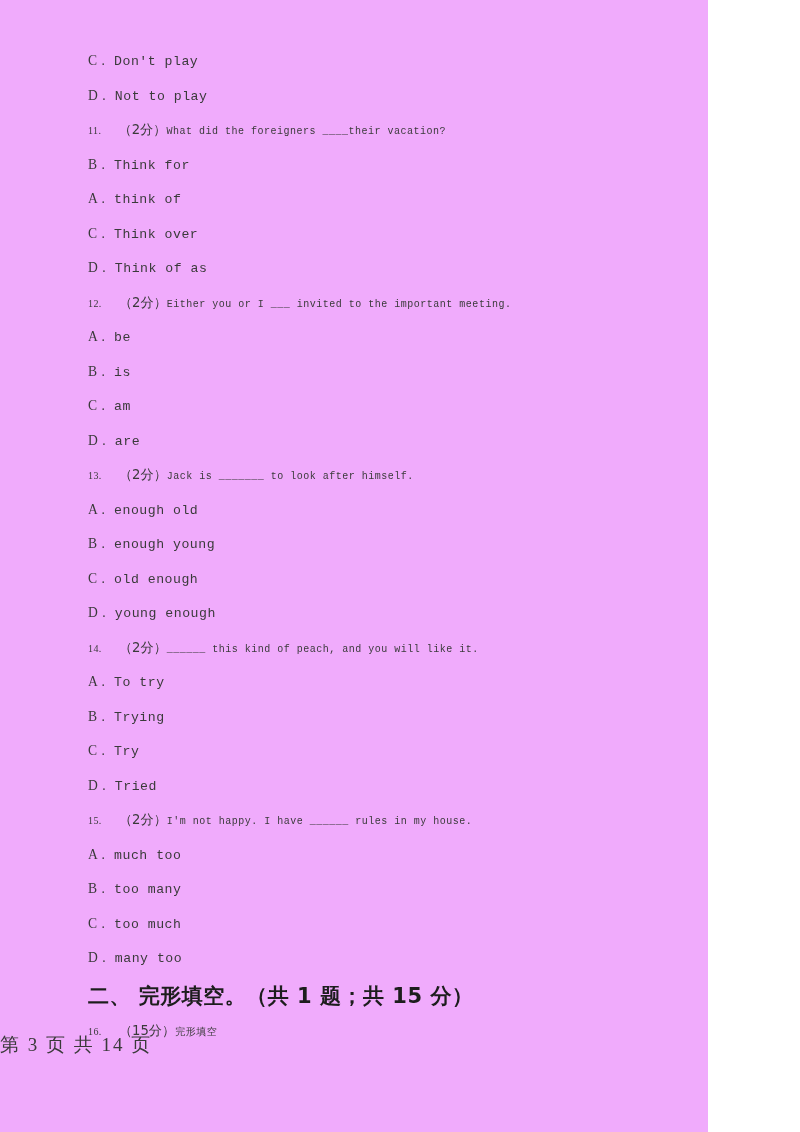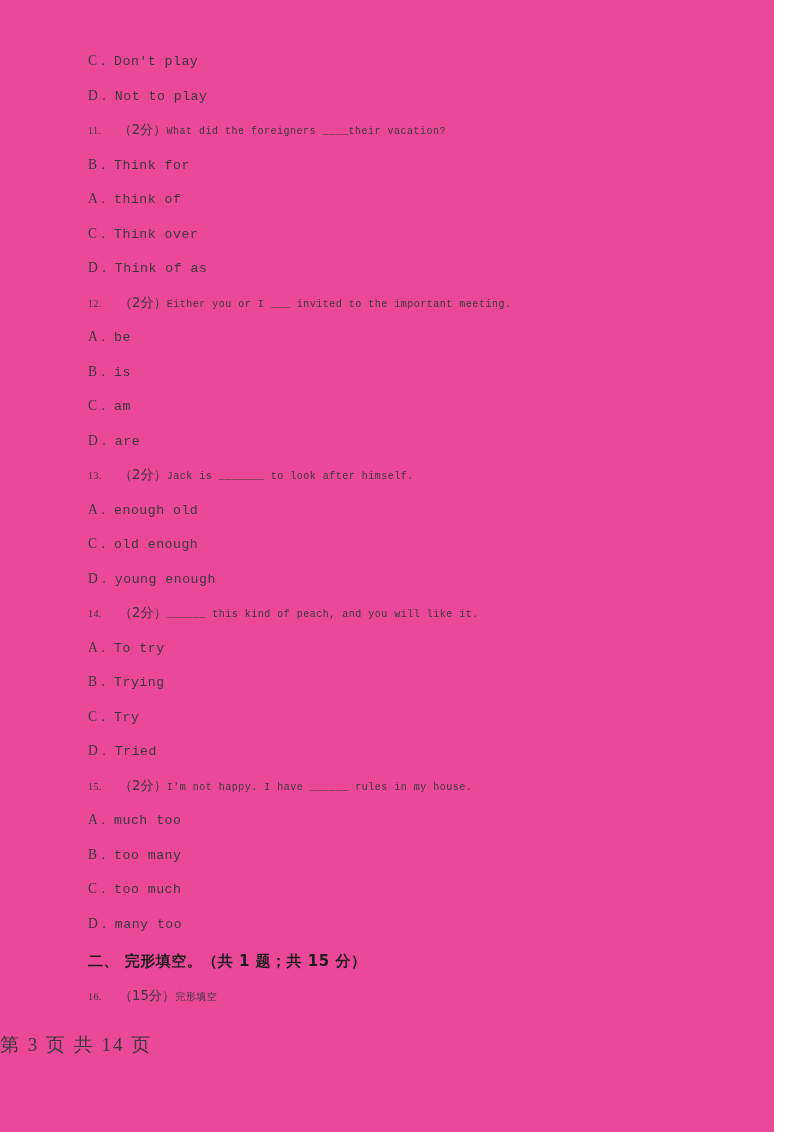--- a/index.html
+++ b/index.html
@@ -14,23 +14,23 @@
     position: relative;
     font-family: "Liberation Serif", "DejaVu Serif", serif;
     color: #2b2b2b;
     overflow: hidden;
   }
 
   .page {
     position: absolute;
     left: 0;
     top: 0;
-    width: 774px;
+    width: 708px;
     height: 1132px;
-    background: #ec4899;
+    background: #f0abfc;
   }
 
   .content {
     position: absolute;
     left: 88px;
     top: 44px;
     width: 640px;
   }
 
   
@@ -78,21 +78,21 @@
     font-size: 13.2px;
     letter-spacing: 0.5px;
   }
 
   
   .section-heading {
     height: 36px;
     line-height: 36px;
     font-family: "DejaVu Sans", "Liberation Sans", sans-serif;
     font-weight: bold;
-    font-size: 15px;
+    font-size: 21px;
     letter-spacing: 0.5px;
     color: #1d1d1d;
     white-space: pre;
     margin-top: 2px;
   }
 
   .cjk {
     font-family: "DejaVu Sans", "Liberation Sans", sans-serif;
     text-align: right;
   }
@@ -125,20 +125,21 @@
       <div class="line opt-line"><span class="optlabel">A .</span> <span class="opttext">think of</span></div>
       <div class="line opt-line"><span class="optlabel">C .</span> <span class="opttext">Think over</span></div>
       <div class="line opt-line"><span class="optlabel">D .</span> <span class="opttext">Think of as</span></div>
       <div class="line q-line"><span class="qnum">12.</span>  <span class="qmark cjk">（2分）</span><span class="qbody">Either you or I ___ invited to the important meeting.</span></div>
       <div class="line opt-line"><span class="optlabel">A .</span> <span class="opttext">be</span></div>
       <div class="line opt-line"><span class="optlabel">B .</span> <span class="opttext">is</span></div>
       <div class="line opt-line"><span class="optlabel">C .</span> <span class="opttext">am</span></div>
       <div class="line opt-line"><span class="optlabel">D .</span> <span class="opttext">are</span></div>
       <div class="line q-line"><span class="qnum">13.</span>  <span class="qmark cjk">（2分）</span><span class="qbody">Jack is _______ to look after himself.</span></div>
       <div class="line opt-line"><span class="optlabel">A .</span> <span class="opttext">enough old</span></div>
+      <div class="line opt-line"><span class="optlabel">B .</span> <span class="opttext">enough young</span></div>
       <div class="line opt-line"><span class="optlabel">C .</span> <span class="opttext">old enough</span></div>
       <div class="line opt-line"><span class="optlabel">D .</span> <span class="opttext">young enough</span></div>
       <div class="line q-line"><span class="qnum">14.</span>  <span class="qmark cjk">（2分）</span><span class="qbody">______ this kind of peach, and you will like it.</span></div>
       <div class="line opt-line"><span class="optlabel">A .</span> <span class="opttext">To try</span></div>
       <div class="line opt-line"><span class="optlabel">B .</span> <span class="opttext">Trying</span></div>
       <div class="line opt-line"><span class="optlabel">C .</span> <span class="opttext">Try</span></div>
       <div class="line opt-line"><span class="optlabel">D .</span> <span class="opttext">Tried</span></div>
       <div class="line q-line"><span class="qnum">15.</span>  <span class="qmark cjk">（2分）</span><span class="qbody">I'm not happy. I have ______ rules in my house.</span></div>
       <div class="line opt-line"><span class="optlabel">A .</span> <span class="opttext">much too</span></div>
       <div class="line opt-line"><span class="optlabel">B .</span> <span class="opttext">too many</span></div>

